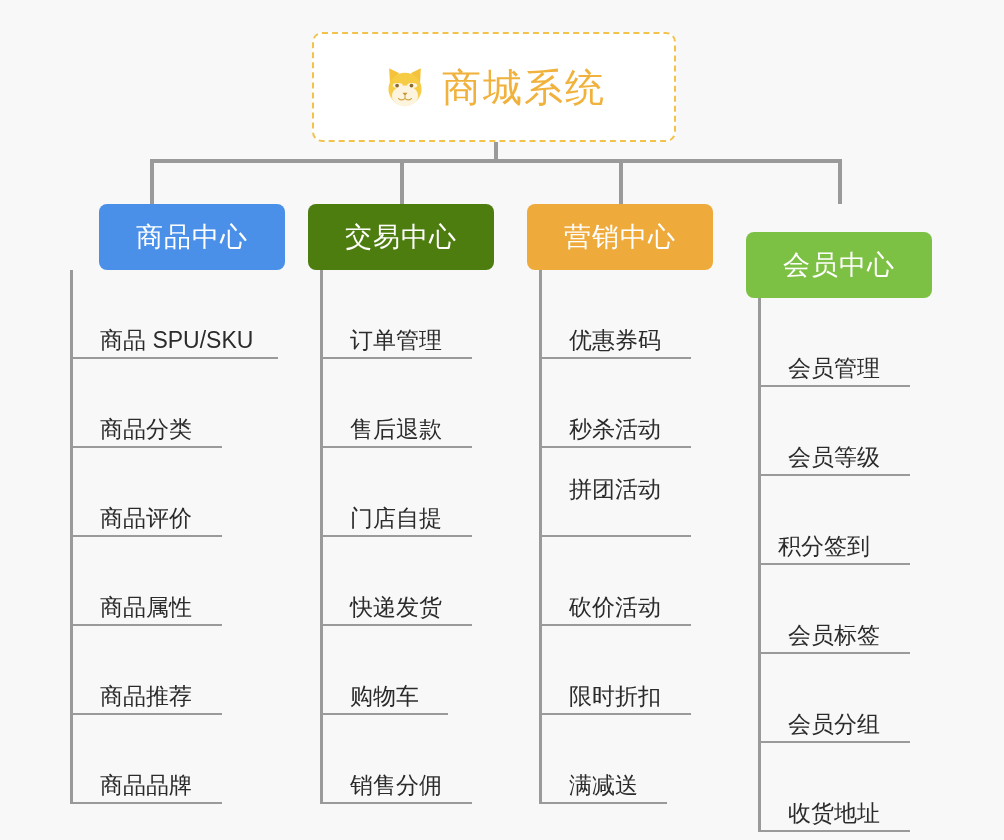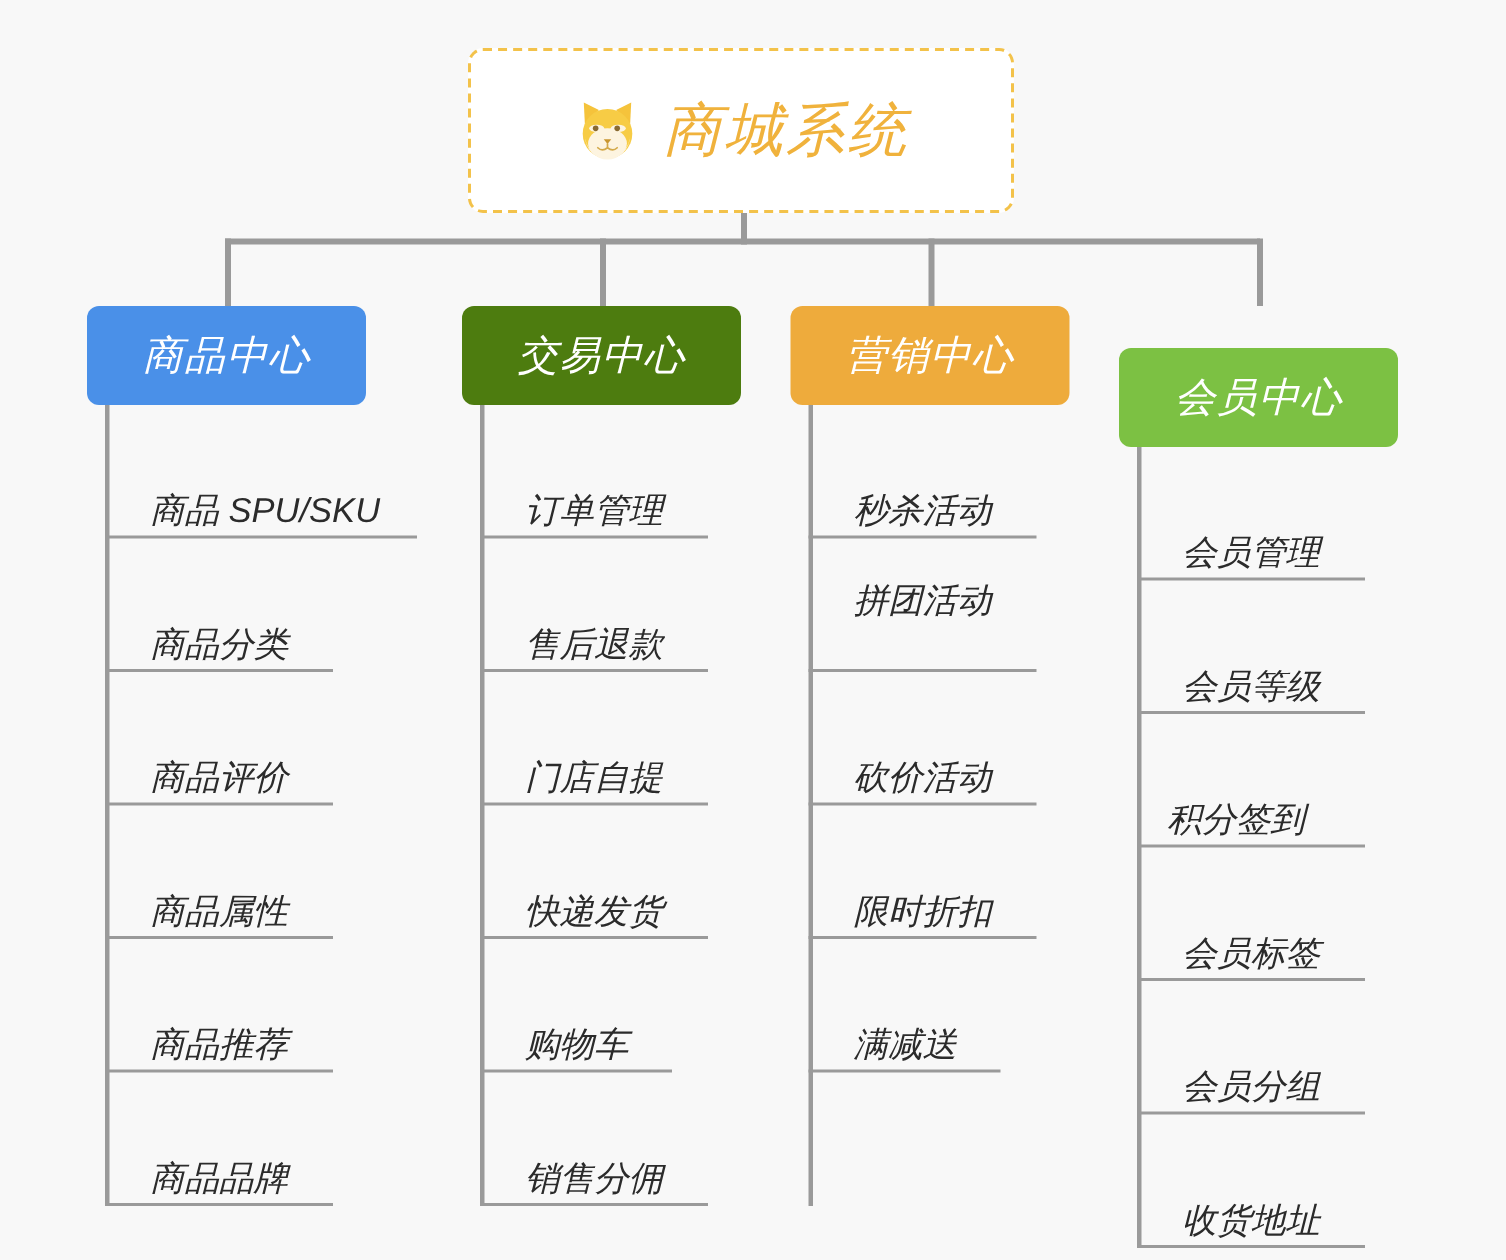--- a/index.html
+++ b/index.html
@@ -11,21 +11,20 @@
     width: 1004px;
     height: 840px;
     background: #f8f8f8;
     font-family: "Liberation Sans", "DejaVu Sans", sans-serif;
     overflow: hidden;
   }
   #canvas {
     position: relative;
     width: 1004px;
     height: 840px;
-    font-style: italic;
   }
 
   
   .root-card {
     position: absolute;
     left: 312px;
     top: 32px;
     width: 364px;
     height: 110px;
     box-sizing: border-box;
@@ -155,21 +154,21 @@
 
   <div id="drops">
       <div class="conn conn-drop" style="left: 150px; background: rgb(154, 154, 154);"></div>
       <div class="conn conn-drop" style="left: 400px; background: rgb(154, 154, 154);"></div>
       <div class="conn conn-drop" style="left: 619px; background: rgb(154, 154, 154);"></div>
       <div class="conn conn-drop" style="left: 838px; background: rgb(154, 154, 154);"></div>
     </div>
 
   <div id="columns">
       <div class="col" style="left: 58px; width: 186px;">
-        <div class="cat-box" style="background: rgb(74, 144, 232); width: 186px;">
+        <div class="cat-box" style="background: rgb(74, 144, 232); width: 186px; margin-left: 41px;">
           <span>商品中心</span>
         </div>
         <div class="spine" style="background: rgb(154, 154, 154); height: 534px;"></div>
         <div class="items">
           <div class="item" style="width: 208px; border-bottom-color: rgb(154, 154, 154);">
             <span class="item-label">商品 SPU/SKU</span>
           </div>
           <div class="item" style="width: 152px; border-bottom-color: rgb(154, 154, 154);">
             <span class="item-label">商品分类</span>
           </div>
@@ -213,20 +212,23 @@
           </div>
         </div>
       </div>
       <div class="col" style="left: 527px; width: 186px;">
         <div class="cat-box" style="background: rgb(238, 171, 60); width: 186px;">
           <span>营销中心</span>
         </div>
         <div class="spine" style="background: rgb(154, 154, 154); height: 534px;"></div>
         <div class="items">
           <div class="item" style="width: 152px; border-bottom-color: rgb(154, 154, 154);">
+            <span class="item-label">优惠券码</span>
+          </div>
+          <div class="item" style="width: 152px; border-bottom-color: rgb(154, 154, 154);">
             <span class="item-label">秒杀活动</span>
           </div>
           <div class="item" style="width: 152px; border-bottom-color: rgb(154, 154, 154); align-items: center;">
             <span class="item-label">拼团活动</span>
           </div>
           <div class="item" style="width: 152px; border-bottom-color: rgb(154, 154, 154);">
             <span class="item-label">砍价活动</span>
           </div>
           <div class="item" style="width: 152px; border-bottom-color: rgb(154, 154, 154);">
             <span class="item-label">限时折扣</span>

